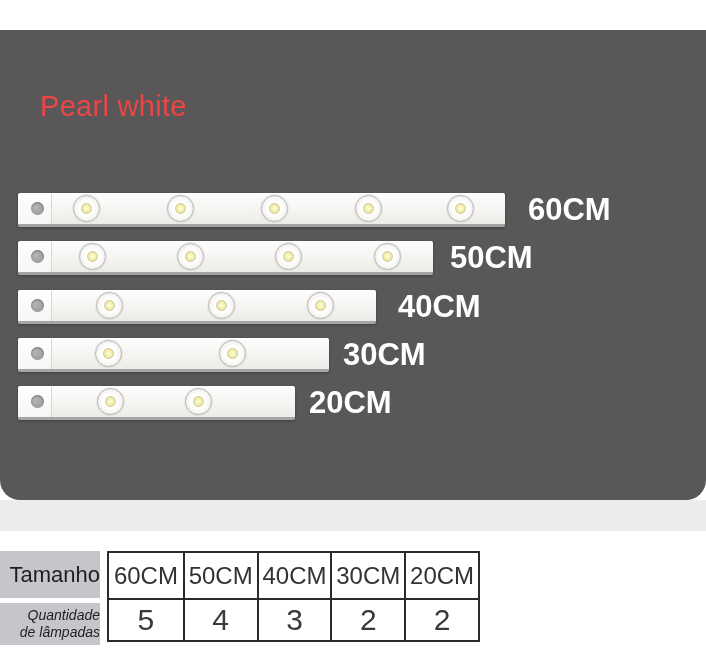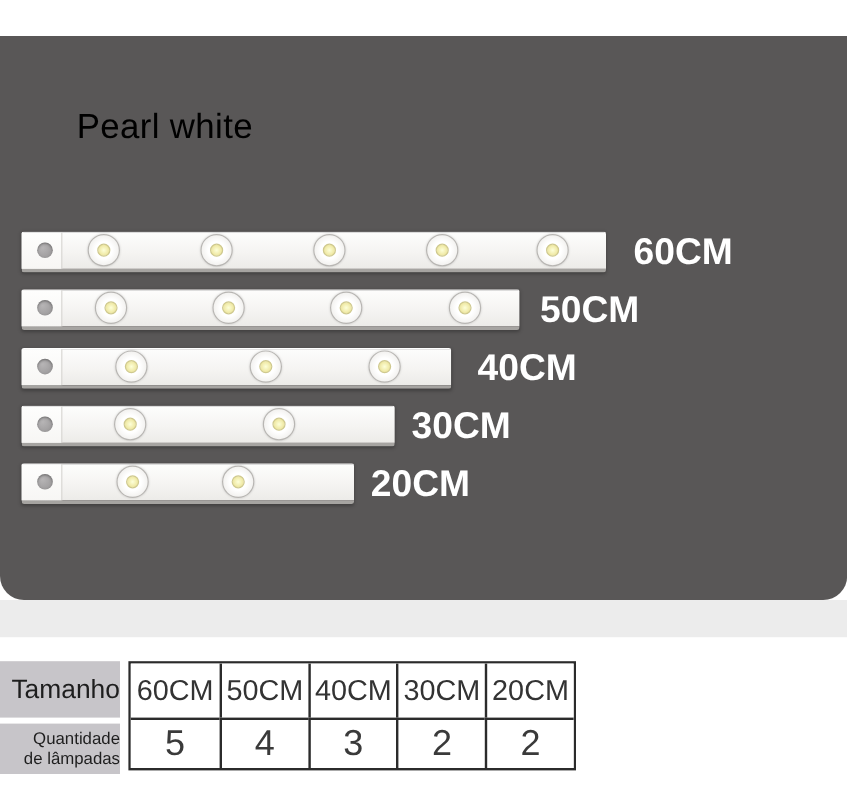--- a/index.html
+++ b/index.html
@@ -15,22 +15,22 @@
   .panel{
     position:absolute;left:0;top:30px;width:706px;height:470px;
     background:#595757;
     border-radius:0 0 20px 20px;
   }
   .band{
     position:absolute;left:0;top:500px;width:706px;height:31px;
     background:#ececec;
   }
   .panel-title{
-    position:absolute;left:64px;top:90px;
-    color:#000000;font-size:29px;font-weight:500;letter-spacing:0.3px;
+    position:absolute;left:40px;top:90px;
+    color:#ef4444;font-size:29px;font-weight:500;letter-spacing:0.3px;
   }
 
   
   .bar{
     position:absolute;height:30px;
     background:linear-gradient(180deg,#fdfdfc 0%,#f5f4f2 55%,#ecebe8 100%);
     border-top:1px solid #ffffff;
     border-bottom:3px solid #a6a4a1;
     border-radius:2px;
     box-shadow:0 1px 3px rgba(0,0,0,0.28);
@@ -63,21 +63,21 @@
   }
 
   
   .row-label{
     position:absolute;left:0;width:100px;
     background:#c7c5c9;color:#1e1e1e;
     display:flex;align-items:flex-end;justify-content:center;flex-direction:column;
     text-align:center;
   }
   .row-label.size{top:551px;height:47px;font-size:22px;}
-  .row-label.qty{top:603px;height:42px;font-size:14px;line-height:17px;}
+  .row-label.qty{top:603px;height:42px;font-size:14px;line-height:17px;font-style:italic;}
   .grid{
     position:absolute;left:107px;top:551px;width:369px;
     border:2px solid #2b2b2b;background:#ffffff;
     display:grid;grid-template-columns:repeat(5,1fr);grid-template-rows:45px 42px;
   }
   .cell{
     display:flex;align-items:center;justify-content:center;
     background:#ffffff;color:#333333;
   }
   .cell.col{border-left:2px solid #2b2b2b;}

